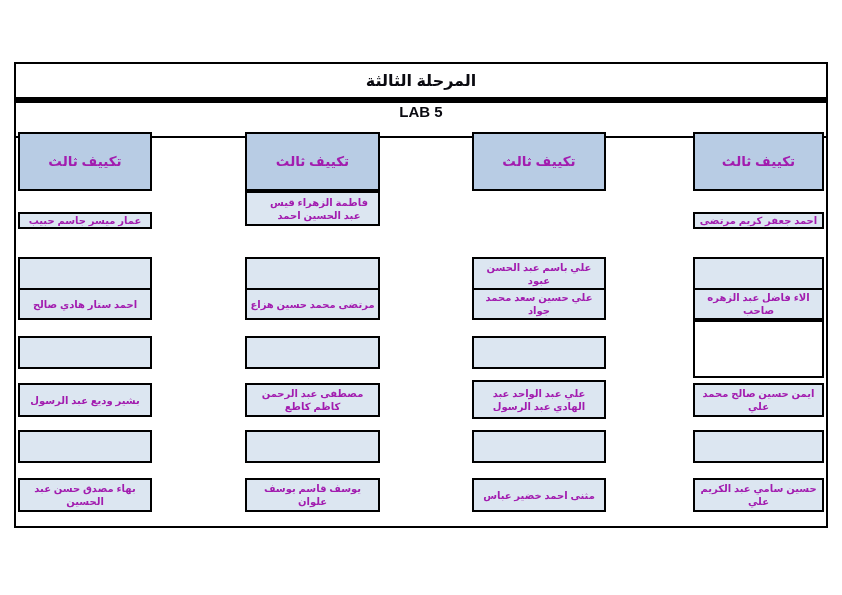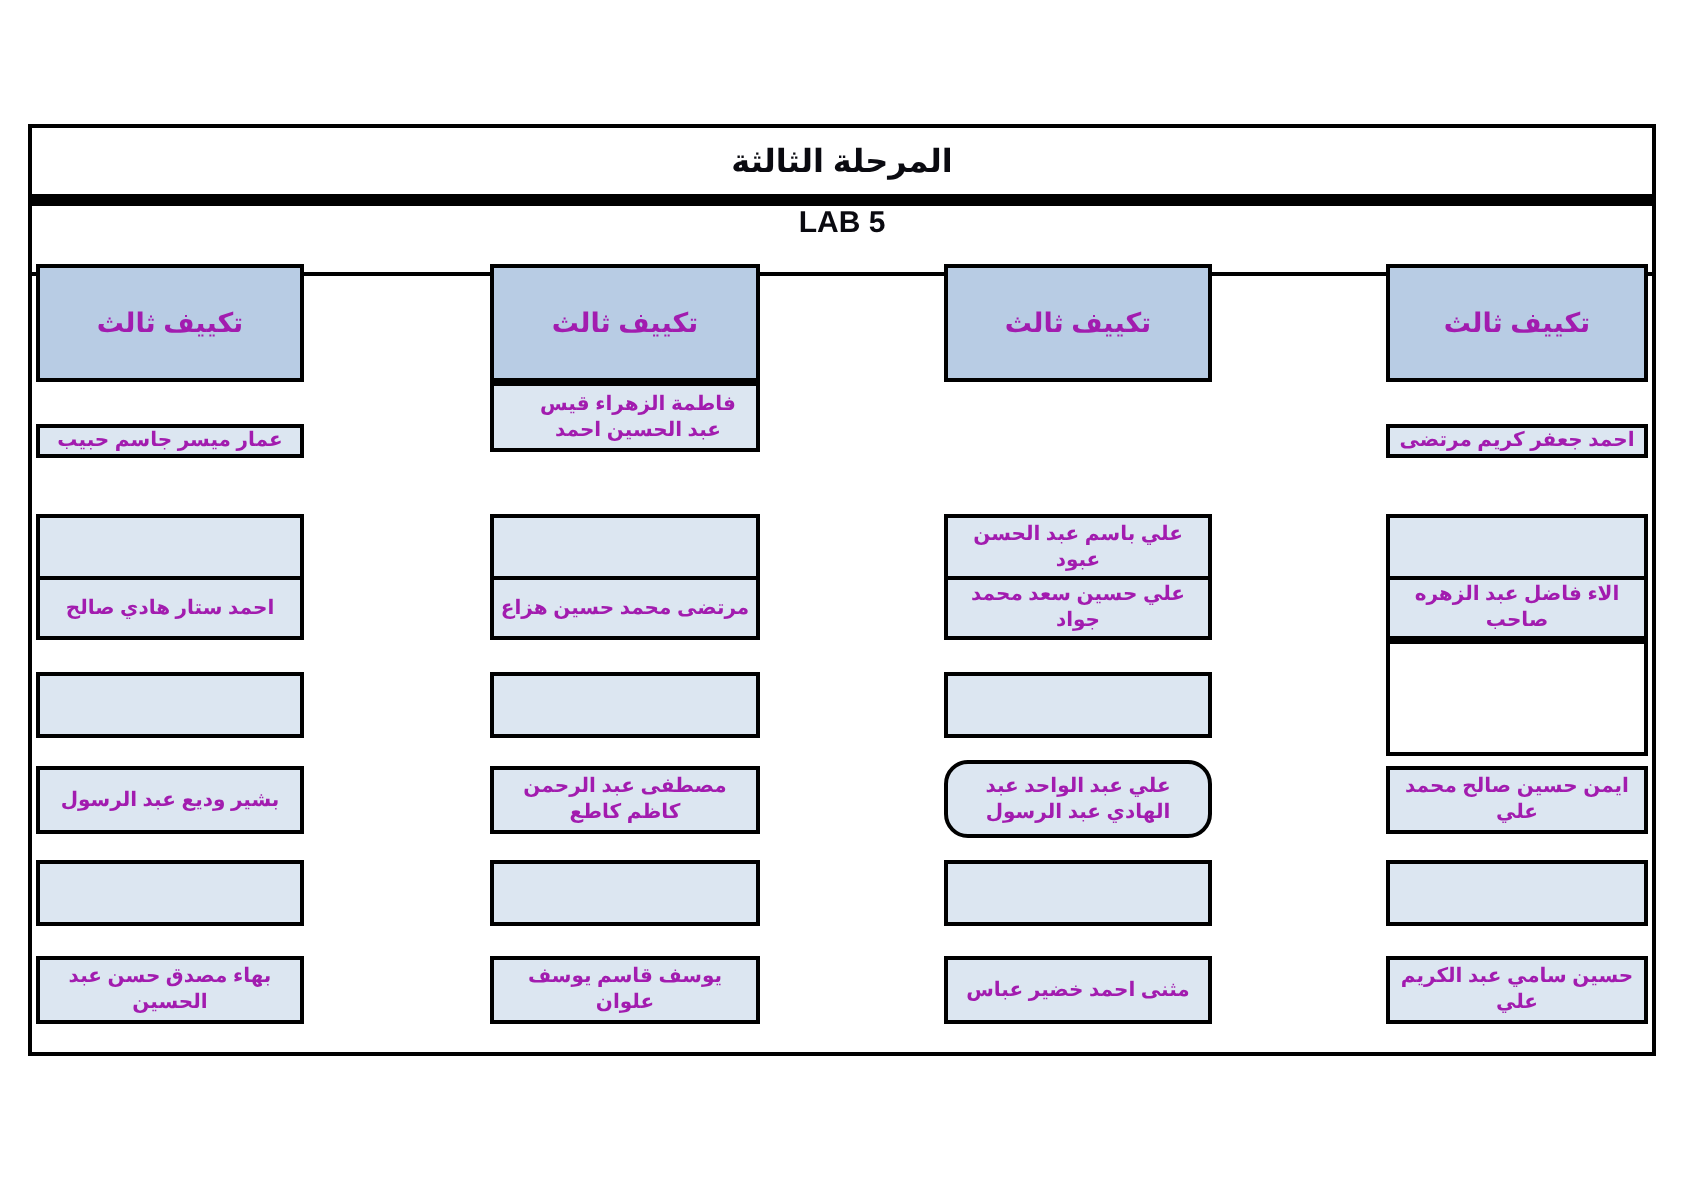--- a/index.html
+++ b/index.html
@@ -37,21 +37,21 @@
   .c3 { left:693px; width:131px; }
   
   .rh  { top:132px; height:59px; }
   .r1  { top:212px; height:17px; }
   .r1t { top:191px; height:35px;padding-left:16px; }
   .r2  { top:245px; height:33px;margin-top:12px; }
   .r3  { top:288px; height:32px; }
   .r4  { top:336px; height:33px; }
   .r4w { top:320px; height:58px; }
   .r5  { top:383px; height:34px; }
-  .r5t { top:380px; height:39px;border-radius:12px; }
+  .r5t { top:380px; height:39px; }
   .r6  { top:430px; height:33px; }
   .r7  { top:478px; height:34px; }
 </style>
 </head>
 <body>
 
 <div class="canvas">
   <div class="frame">
     <div class="title-row">
       <span>المرحلة الثالثة</span>

